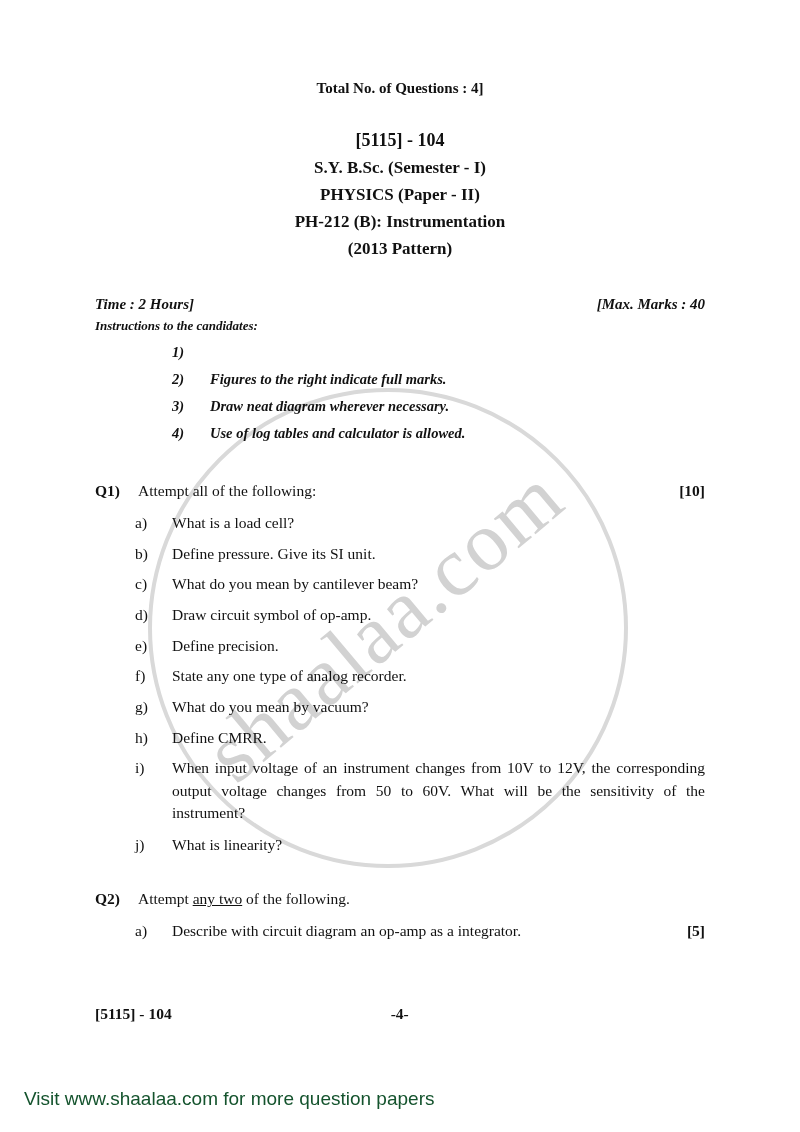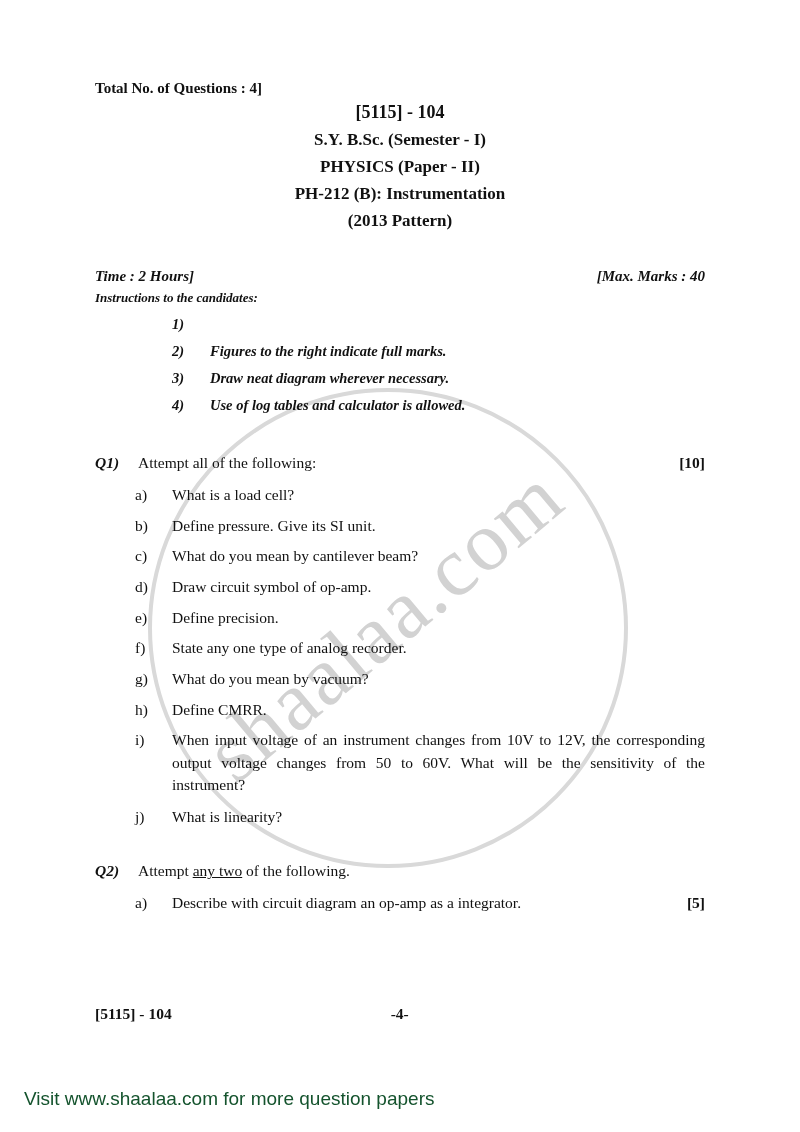--- a/index.html
+++ b/index.html
@@ -35,20 +35,22 @@
   .content {
     position: relative;
     z-index: 1;
     padding: 78px 95px 0 95px;
     font-size: 15.5px;
     line-height: 1.4;
   }
   .total-q {
     font-weight: bold;
     font-size: 15px;
+    margin-bottom: 28px;
+    text-align: center;
   }
   .title-block { text-align: center; font-weight: bold; }
   .title-code { font-size: 18px; line-height: 27px; }
   .title-line { font-size: 17px; line-height: 27px; }
   .meta-row {
     display: flex;
     justify-content: space-between;
     margin-top: 32px;
     font-weight: bold;
     font-style: italic;
@@ -69,21 +71,21 @@
     font-size: 14.5px;
     line-height: 27px;
   }
   .instr-num { width: 38px; flex-shrink: 0; }
   .instr-text { flex: 1; }
   
   .question { margin-top: 33px; }
   .q-head { display: flex; margin-bottom: 10px; }
   .q-label {
     width: 43px; flex-shrink: 0;
-    font-weight: bold; font-style: italic;
+    font-weight: bold; 
   }
   .q-text { flex: 1; }
   .q-marks { margin-left: auto; font-weight: bold; padding-left: 10px; }
   .subq { display: flex; padding-left: 40px; margin-bottom: 9px; }
   .subq-label { width: 37px; flex-shrink: 0; }
   .subq-text { flex: 1; }
   .subq-text.justify { text-align: justify; line-height: 1.45; }
   .subq-marks { margin-left: auto; font-weight: bold; padding-left: 10px; }
   .u { text-decoration: underline; }
   

